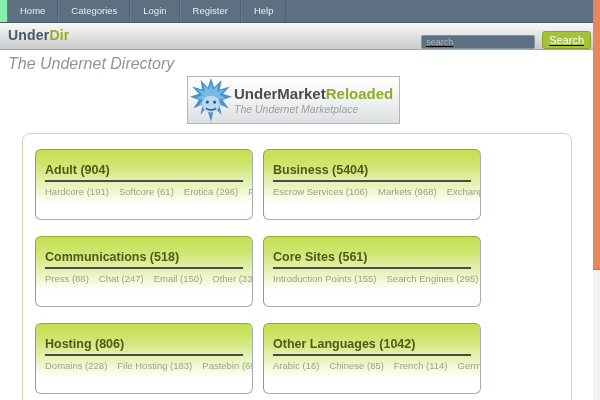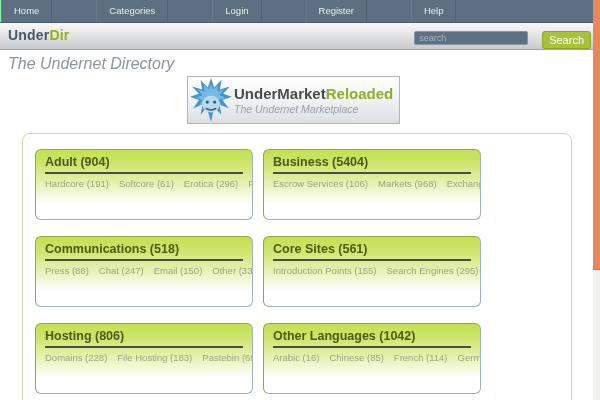--- a/index.html
+++ b/index.html
@@ -10,21 +10,21 @@
     background: #ffffff;
     font-family: "Liberation Sans", sans-serif;
   }
 
   
   .navbar {
     height: 23px;
     background: #5c7082;
     border-bottom: 1px solid #495966;
   }
-  .nav-items { display: flex; height: 100%; border-left: 1px solid #86efac; gap: 44px; }
+  .nav-items { display: flex; height: 100%; border-left: 7px solid #86efac; }
   .nav-item {
     display: block;
     padding: 0 12px;
     line-height: 22px;
     font-size: 9.5px;
     color: #e8edf0;
     text-decoration: none;
     border-right: 1px solid #50626f;
     border-left: 1px solid #697b8a;
     cursor: pointer;
@@ -46,22 +46,23 @@
     font-style: italic;
     color: #8d959c;
     margin-top: 12px;
     text-align: center;
   }
   .search-area {
     position: absolute;
     right: 9px;
     top: 8px;
     display: flex;
-    align-items: flex-start;
-    gap: 14px;
+    align-items: flex-end;
+    gap: 7px;
+    text-decoration: underline;
   }
   .search-input {
     width: 114px;
     height: 14px;
     background: #5d7183;
     border: 1px solid #8496a5;
     border-radius: 2px;
     font-size: 9px;
     color: #e3e8ec;
     padding: 0 4px;
@@ -121,21 +122,21 @@
   }
   .boxes { display: flex; flex-wrap: wrap; width: 470px; }
   .catbox {
     width: 218px;
     height: 71px;
     margin: 0 10px 16px 0;
     border: 1px solid;
     border-color: #93a83f #9fb0bc #9fb0bc #93a83f;
     border-radius: 6px;
     background: linear-gradient(180deg, #c4e050 0%, #cfe571 22%, #ffffff 78%);
-    padding: 5px 9px;
+    padding: 13px 9px;
     overflow: hidden;
   }
   .cat-title {
     display: block;
     font-size: 12.5px;
     font-weight: bold;
     color: #4f5a14;
     text-decoration: none;
     padding-bottom: 3px;
     border-bottom: 2px solid #4c4c46;

